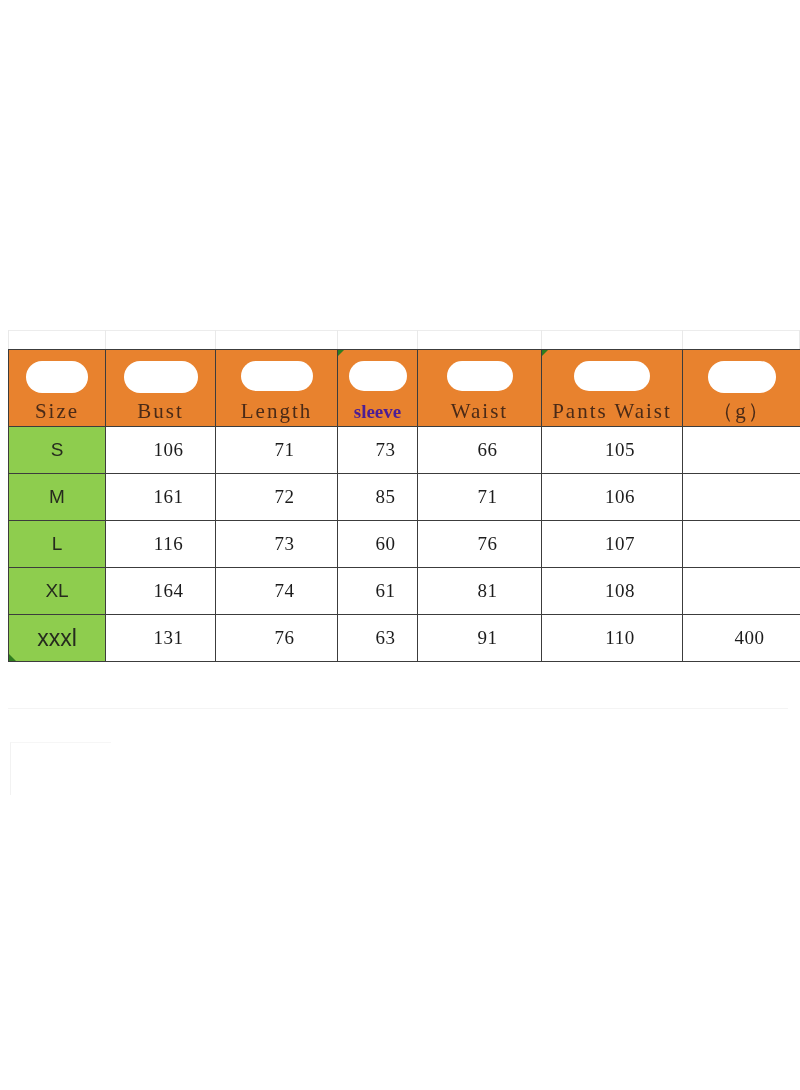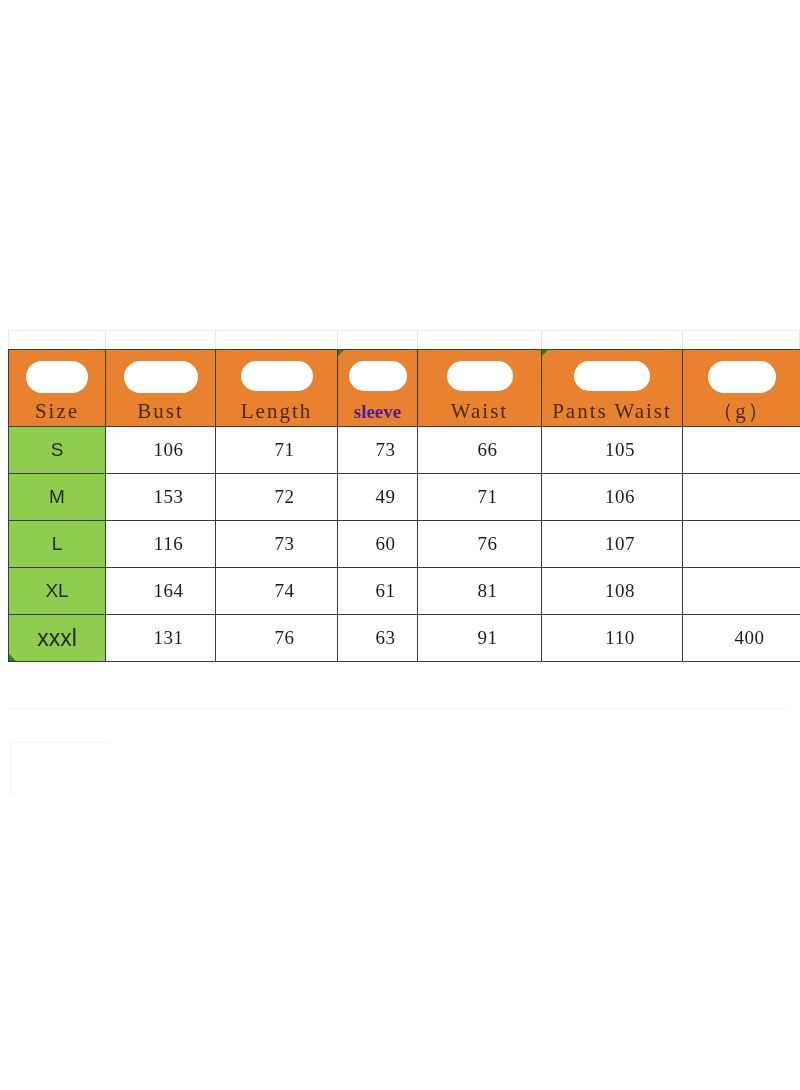--- a/index.html
+++ b/index.html
@@ -262,23 +262,23 @@
         <td class="num-cell">106</td>
         <td class="num-cell">71</td>
         <td class="num-cell">73</td>
         <td class="num-cell">66</td>
         <td class="num-cell">105</td>
         <td class="num-cell"></td>
       </tr>
 
       <tr class="body-row">
         <td class="size-cell">M</td>
-        <td class="num-cell">153</td>
+        <td class="num-cell">161</td>
         <td class="num-cell">72</td>
-        <td class="num-cell">49</td>
+        <td class="num-cell">85</td>
         <td class="num-cell">71</td>
         <td class="num-cell">106</td>
         <td class="num-cell"></td>
       </tr>
 
       <tr class="body-row">
         <td class="size-cell">L</td>
         <td class="num-cell">116</td>
         <td class="num-cell">73</td>
         <td class="num-cell">60</td>

